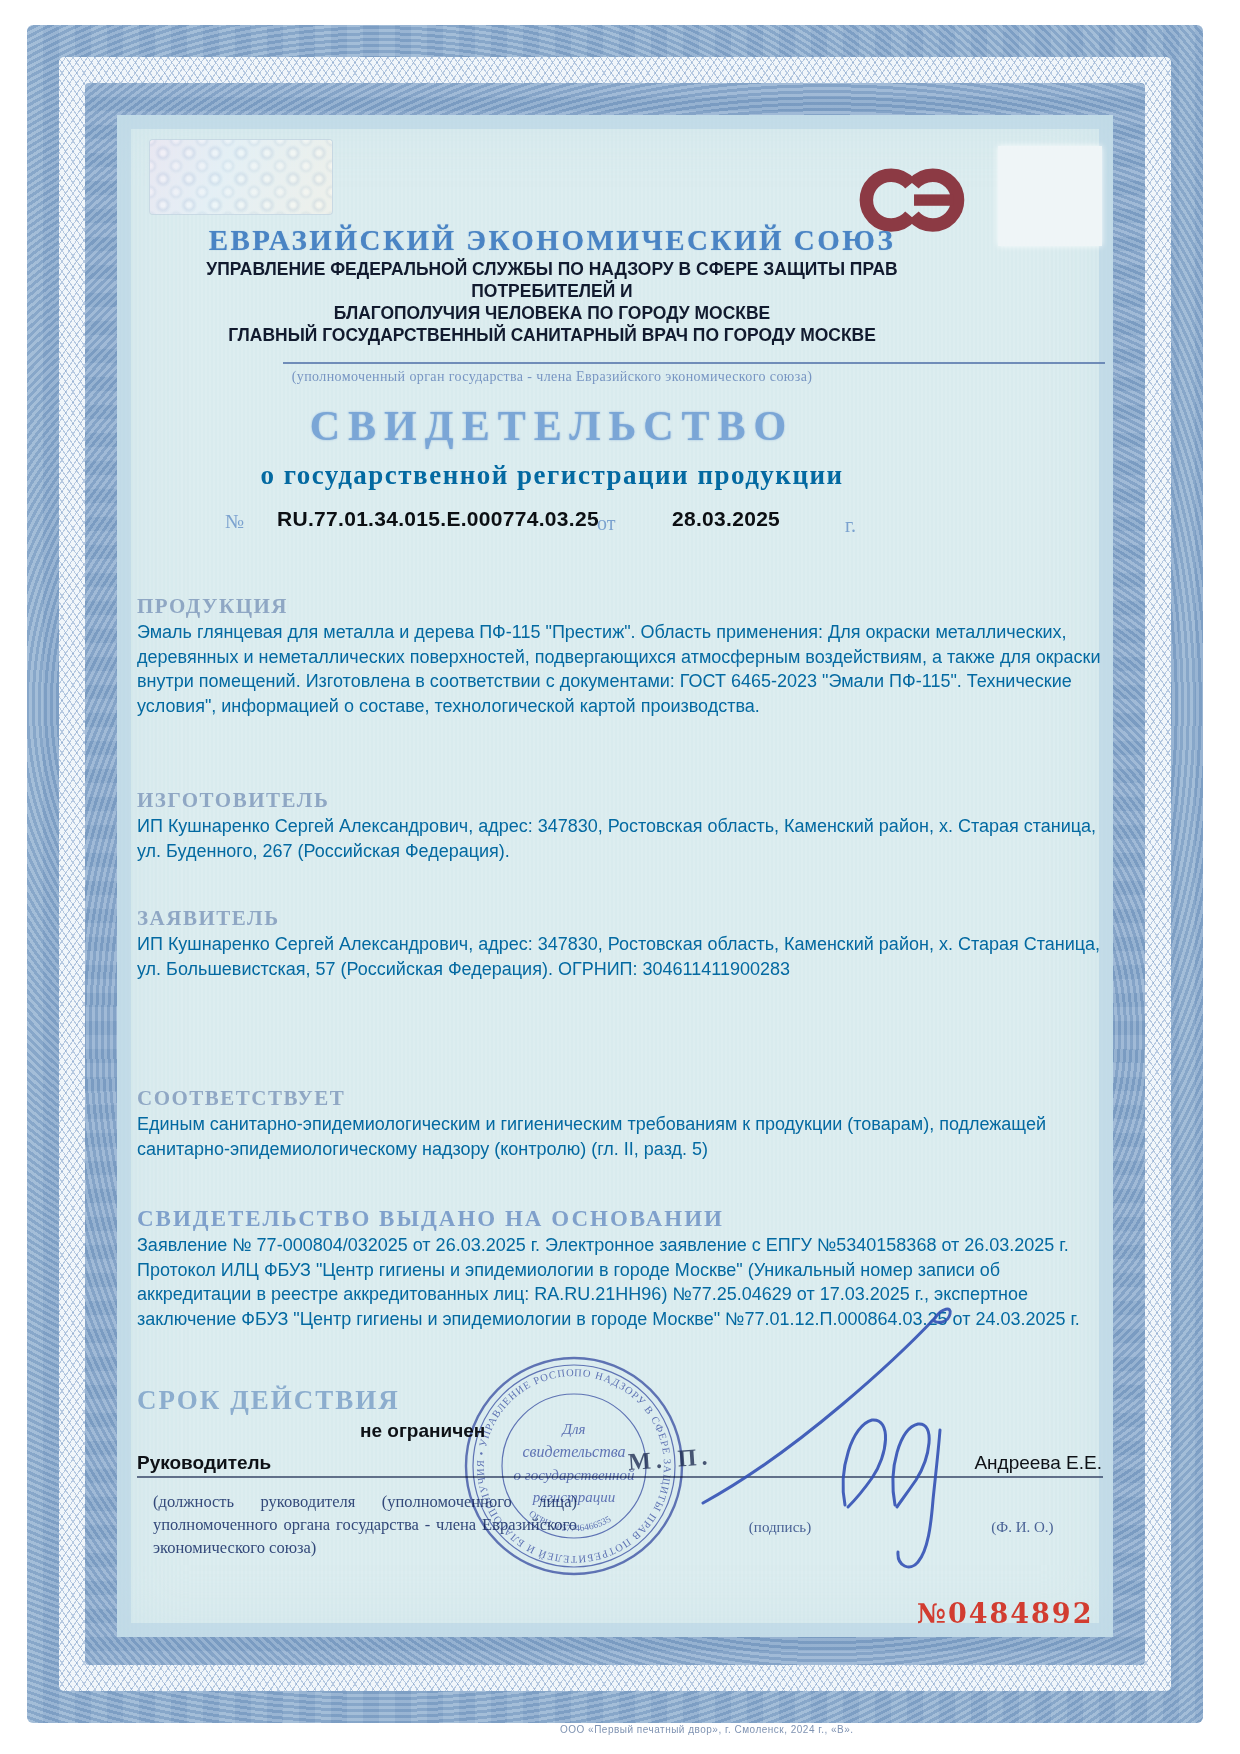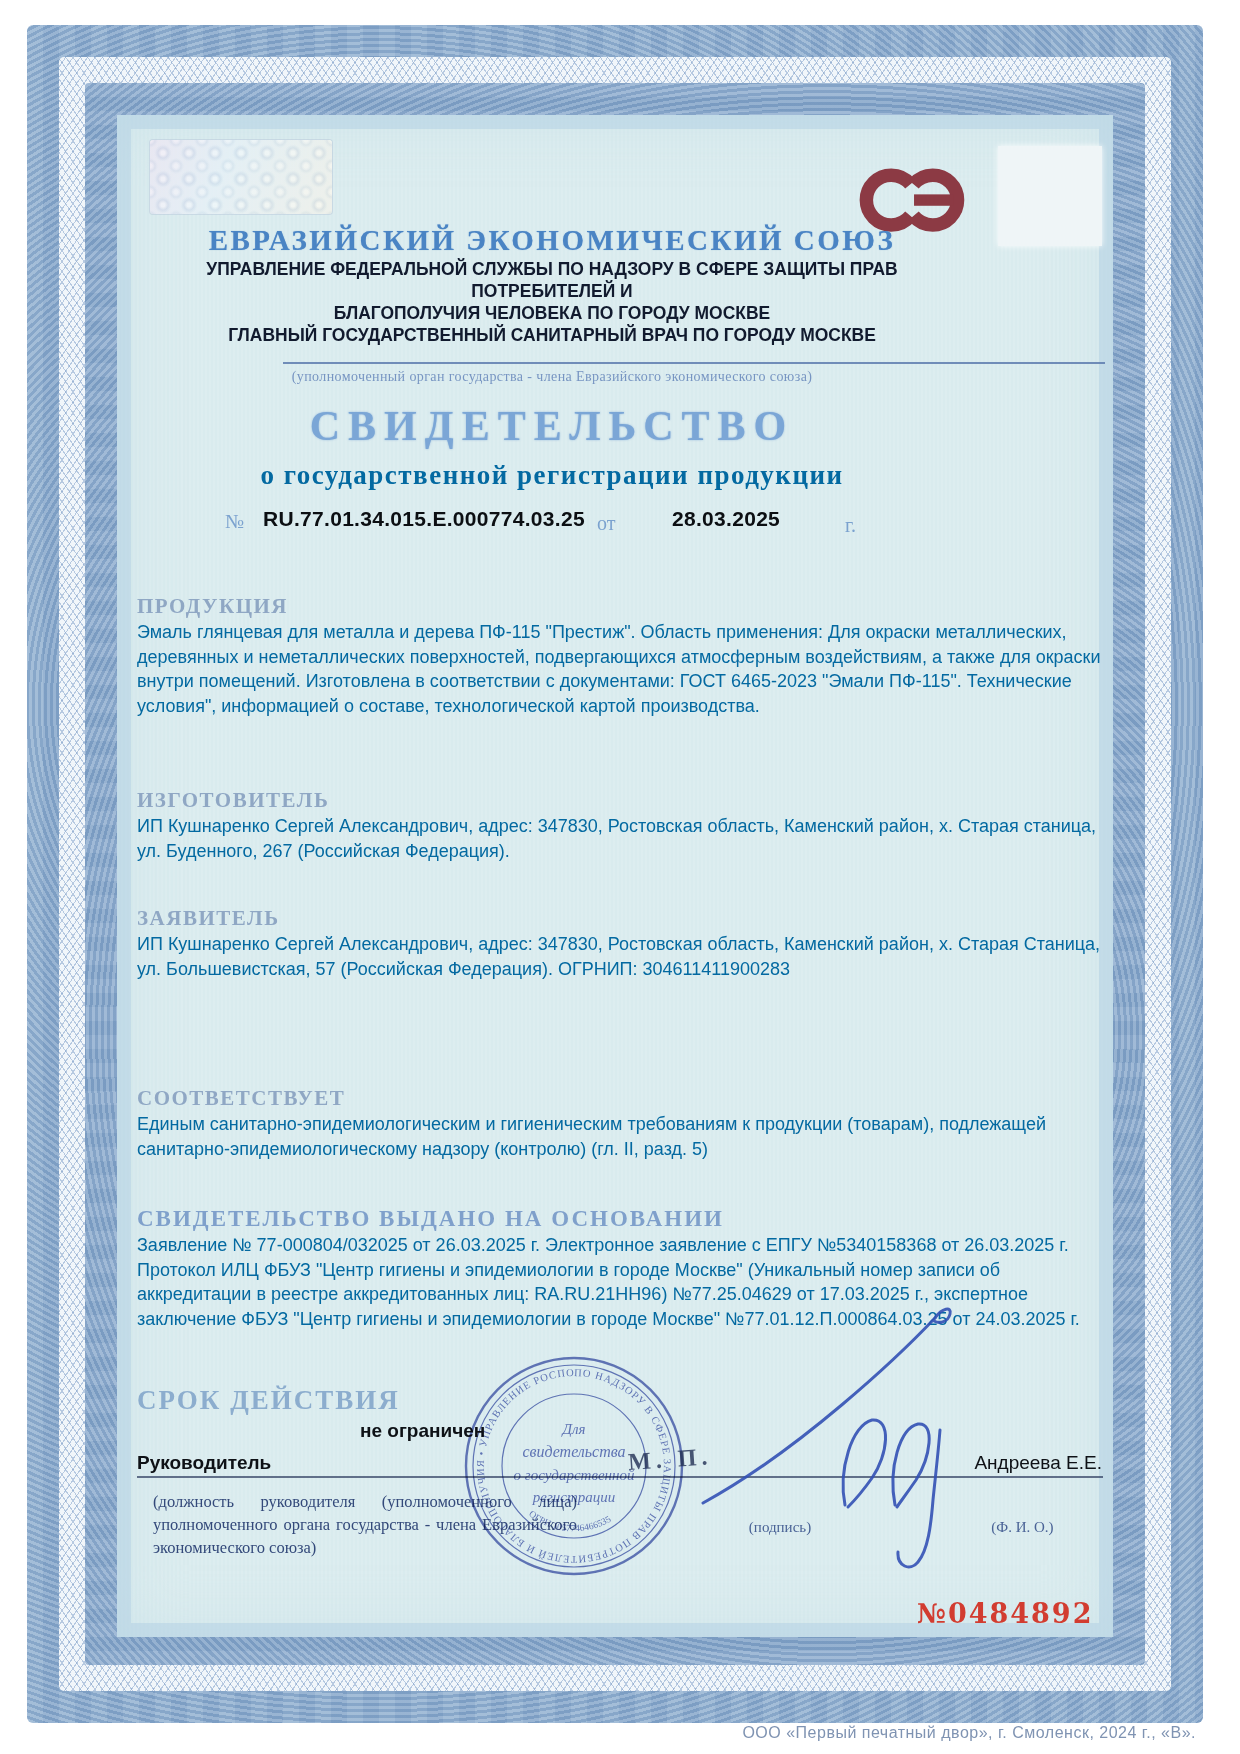--- a/index.html
+++ b/index.html
@@ -64,22 +64,22 @@
   .plain{position:absolute;color:#0e1116;}
   .caption{position:absolute;font-family:"Liberation Serif",serif;font-size:15px;color:#4a6396;text-align:center;margin-top:38px;}
   .pos-caption{position:absolute;left:137px;top:1490px;width:424px;font-family:"Liberation Serif",serif;
     font-size:16.5px;line-height:23px;color:#33497a;text-align:justify;margin-left:16px;}
   .serial{position:absolute;left:900px;top:1550px;width:210px;text-align:center;
     font-family:"DejaVu Serif",serif;font-weight:bold;font-size:27px;letter-spacing:2px;color:#d23c30;margin-top:48px;}
   .stamp{position:absolute;left:458px;top:1350px;width:232px;height:232px;opacity:.82;mix-blend-mode:multiply;}
   .signature{position:absolute;left:660px;top:1300px;width:320px;height:290px;}
   .mp-mark{position:absolute;left:628px;top:1446px;font-family:"Liberation Serif",serif;font-weight:bold;
     font-size:24px;letter-spacing:5px;color:#223055;opacity:.8;transform:rotate(-4deg);}
-  .footer-print{position:absolute;left:560px;top:1724px;width:636px;text-align:right;
-    font-size:16px;letter-spacing:.5px;color:#7f93b2;}
+  .footer-print{position:absolute;left:560px;top:1724px;width:636px;
+    font-size:10px;letter-spacing:.5px;color:#7f93b2;}
 </style>
 </head>
 <body>
 
 <div class="page">
 
   <div class="band f-outer"></div>
   <div class="band f-hatch"></div>
   <div class="band f-inner"></div>
   <div class="band f-paper"></div>
@@ -102,21 +102,21 @@
     <div class="auth-line">БЛАГОПОЛУЧИЯ ЧЕЛОВЕКА ПО ГОРОДУ МОСКВЕ</div>
     <div class="auth-line">ГЛАВНЫЙ ГОСУДАРСТВЕННЫЙ САНИТАРНЫЙ ВРАЧ ПО ГОРОДУ МОСКВЕ</div>
   </div>
   <div class="rule rule-auth"></div>
   <div class="hdr cert-title">СВИДЕТЕЛЬСТВО</div>
 
   <div class="hdr auth-note">(уполномоченный орган государства - члена Евразийского экономического союза)</div>
   <div class="hdr cert-subtitle">о государственной регистрации продукции</div>
 
   <div class="blue-serif" style="left:225px;top:510px">№</div>
-  <div class="num-val" style="left:263px;top:507px">RU.77.01.34.015.E.000774.03.25</div>
+  <div class="num-val" style="left:277px;top:507px">RU.77.01.34.015.E.000774.03.25</div>
   <div class="blue-serif" style="left:597px;top:512px">от</div>
   <div class="num-val" style="left:672px;top:507px">28.03.2025</div>
   <div class="blue-serif" style="left:845px;top:514px">г.</div>
 
   <div class="sec-head" style="top:594px">ПРОДУКЦИЯ</div>
   <div class="sec-body" style="top:620px">Эмаль глянцевая для металла и дерева ПФ-115 "Престиж". Область применения: Для окраски металлических, деревянных и неметаллических поверхностей, подвергающихся атмосферным воздействиям, а также для окраски внутри помещений. Изготовлена в соответствии с документами: ГОСТ 6465-2023 "Эмали ПФ-115". Технические условия", информацией о составе, технологической картой производства.</div>
 
   <div class="sec-head" style="top:788px">ИЗГОТОВИТЕЛЬ</div>
   <div class="sec-body" style="top:814px">ИП Кушнаренко Сергей Александрович, адрес: 347830, Ростовская область, Каменский район, х. Старая станица, ул. Буденного, 267 (Российская Федерация).</div>
 

